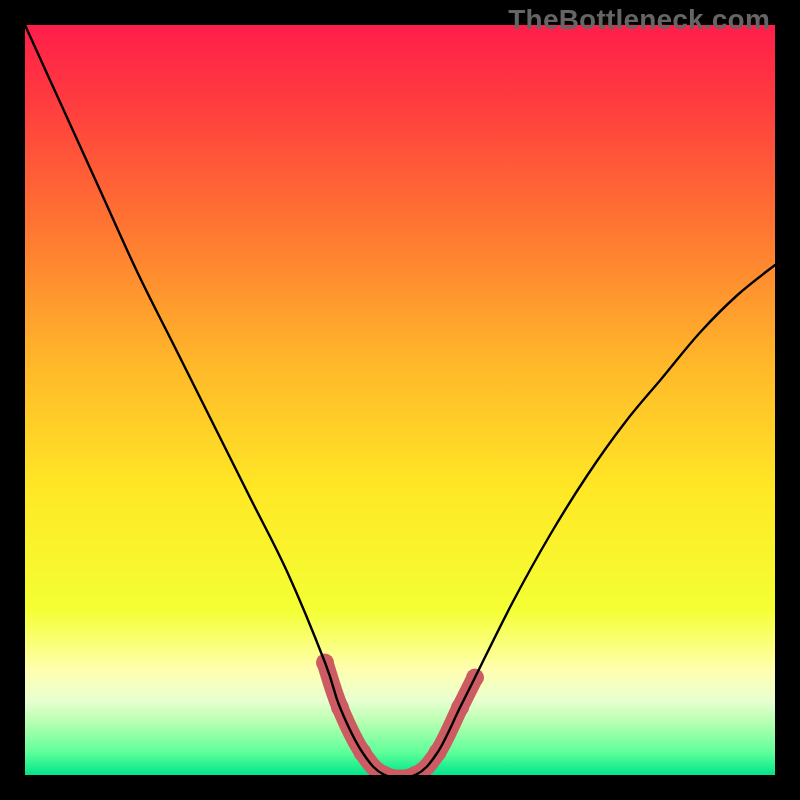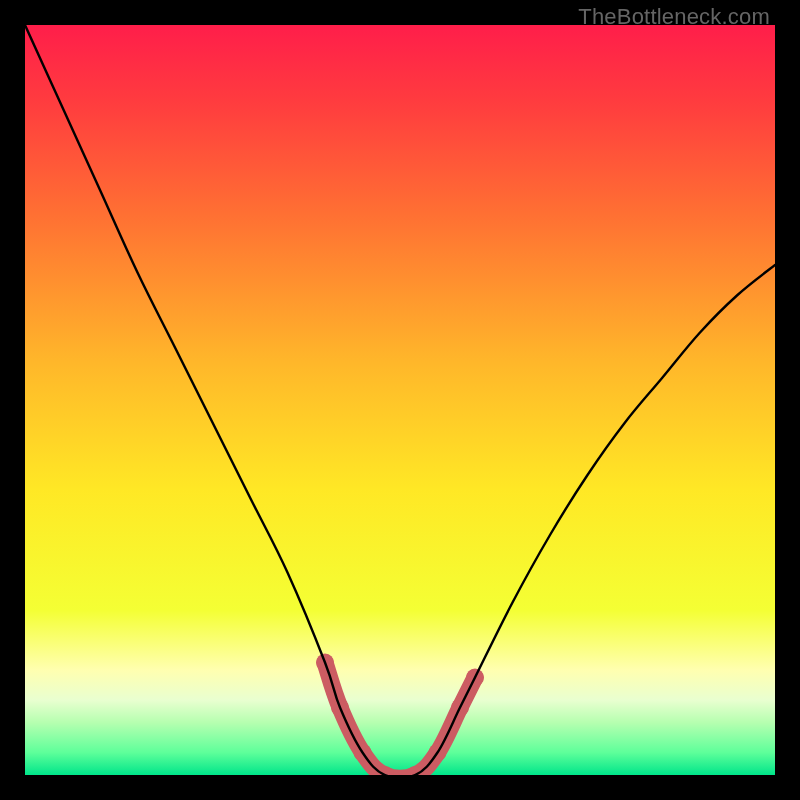--- a/index.html
+++ b/index.html
@@ -17,22 +17,22 @@
     top: 25px;
     width: 750px;
     height: 750px;
     box-sizing: border-box;
   }
   .watermark {
     position: absolute;
     top: 4px;
     right: 30px;
     color: #656565;
-    font-size: 22px;
-    font-weight: 400;
+    font-size: 28px;
+    font-weight: 700;
     letter-spacing: 0.2px;
     z-index: 10;
   }
   svg { display: block; }
 </style>
 </head>
 <body>
 
 <div class="watermark">TheBottleneck.com</div>
 

